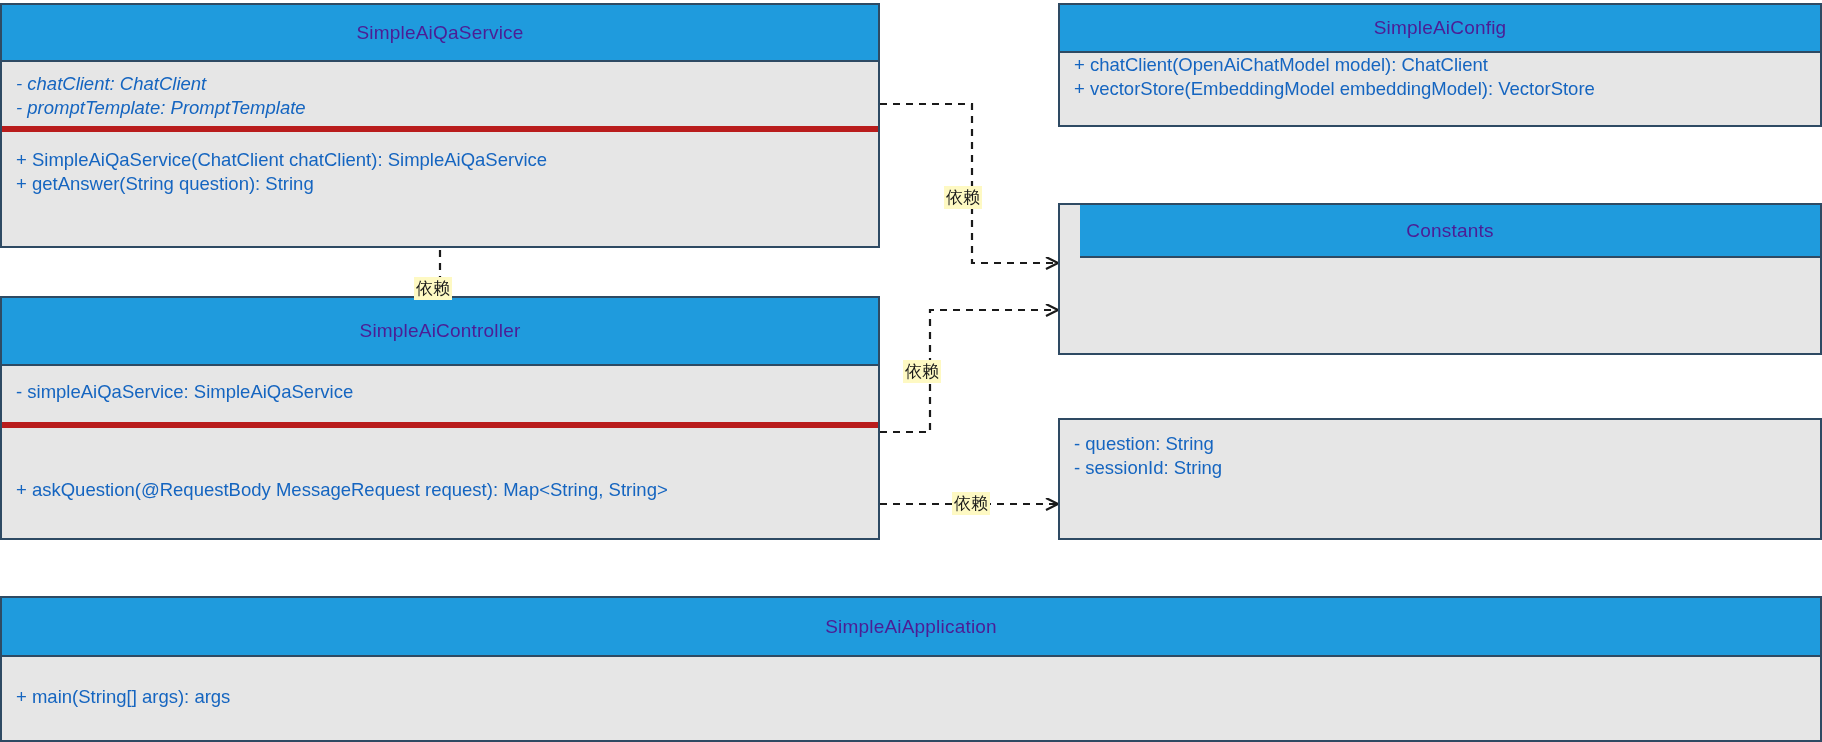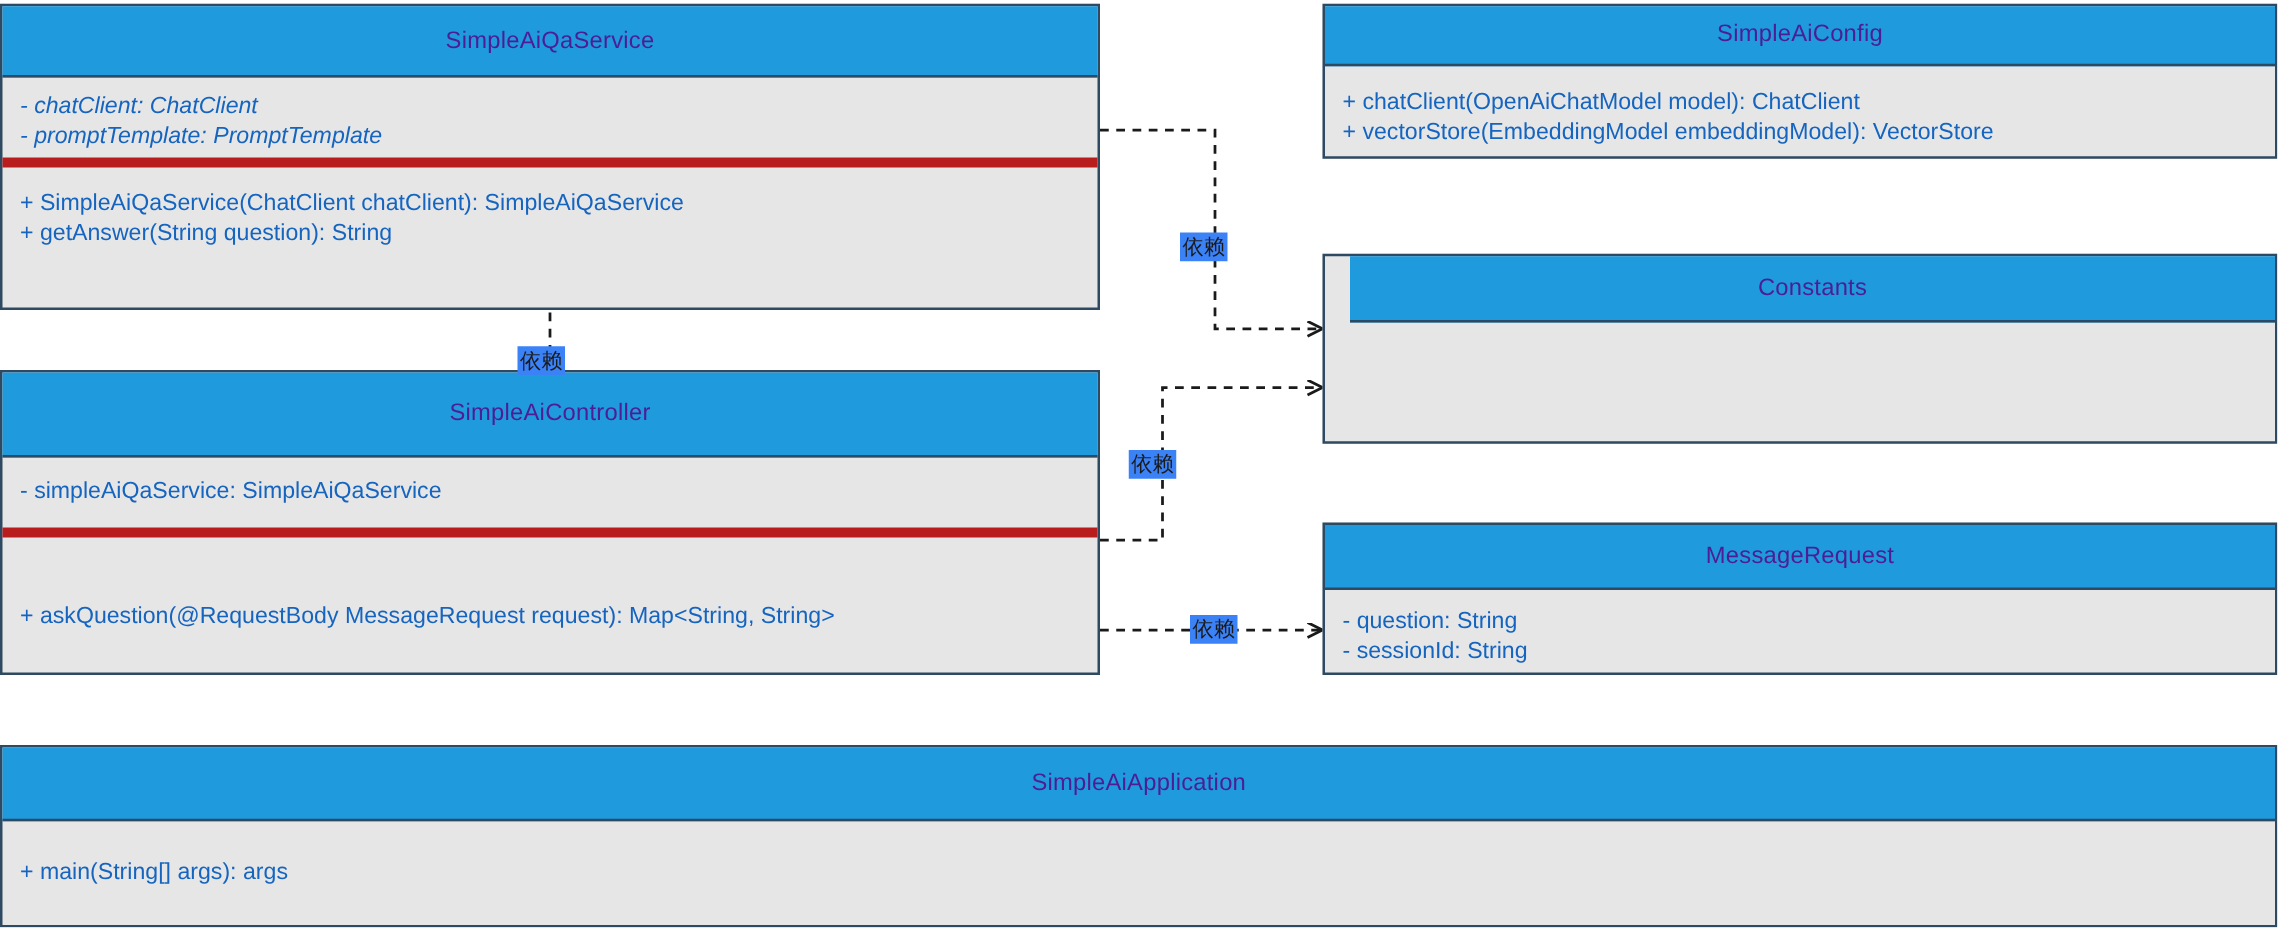--- a/index.html
+++ b/index.html
@@ -37,21 +37,21 @@
     letter-spacing: 0.2px;
   }
   .uml-compartment {
     box-sizing: border-box;
     padding: 10px 14px 10px 14px;
     color: #1565c0;
     font-size: 18.5px;
     line-height: 24px;
   }
   .uml-compartment + .uml-compartment {
-    border-top: 8px solid #b91c1c;
+    border-top: 6px solid #b91c1c;
   }
   .member {
     white-space: nowrap;
     color: #1565c0;
   }
   .member.italic {
     font-style: italic;
   }
   .member.static {
     font-style: italic;
@@ -65,21 +65,21 @@
     top: 0;
     width: 1822px;
     height: 742px;
     z-index: 1;
     pointer-events: none;
   }
   .edge-label {
     position: absolute;
     font-size: 17px;
     color: #1a1a1a;
-    background: #3b82f6;
+    background: #fef9c3;
     padding: 0 2px;
     z-index: 3;
     white-space: nowrap;
   }
 </style>
 </head>
 <body>
 
 <div id="canvas">
 
@@ -129,32 +129,31 @@
     <div class="uml-compartment" style="height:56px; padding-top:14px;">
       <div class="member">- simpleAiQaService: SimpleAiQaService</div>
     </div>
     <div class="uml-compartment" style="height:132px; padding-top:50px;">
       <div class="member">+ askQuestion(@RequestBody MessageRequest request): Map&lt;String, String&gt;</div>
     </div>
   </div>
 
   <div class="uml-class" style="left:1058px; top:3px; width:764px; height:124px;">
     <div class="uml-header" style="height:48px;">SimpleAiConfig</div>
-    <div class="uml-compartment" style="height:72px; padding-top:16px;">
+    <div class="uml-compartment" style="height:72px; padding-top:0;">
       <div class="member">+ chatClient(OpenAiChatModel model): ChatClient</div>
       <div class="member">+ vectorStore(EmbeddingModel embeddingModel): VectorStore</div>
     </div>
   </div>
 
   <div class="uml-class" style="left:1058px; top:203px; width:764px; height:152px;padding-left:20px;">
     <div class="uml-header" style="height:53px;">Constants</div>
   </div>
 
   <div class="uml-class" style="left:1058px; top:418px; width:764px; height:122px;">
-    <div class="uml-header" style="height:52px;">MessageRequest</div>
     <div class="uml-compartment" style="height:70px; padding-top:12px;">
       <div class="member">- question: String</div>
       <div class="member">- sessionId: String</div>
     </div>
   </div>
 
   <div class="uml-class" style="left:0px; top:596px; width:1822px; height:146px;">
     <div class="uml-header" style="height:59px;">SimpleAiApplication</div>
     <div class="uml-compartment" style="height:87px; padding-top:28px;">
       <div class="member">+ main(String[] args): args</div>

